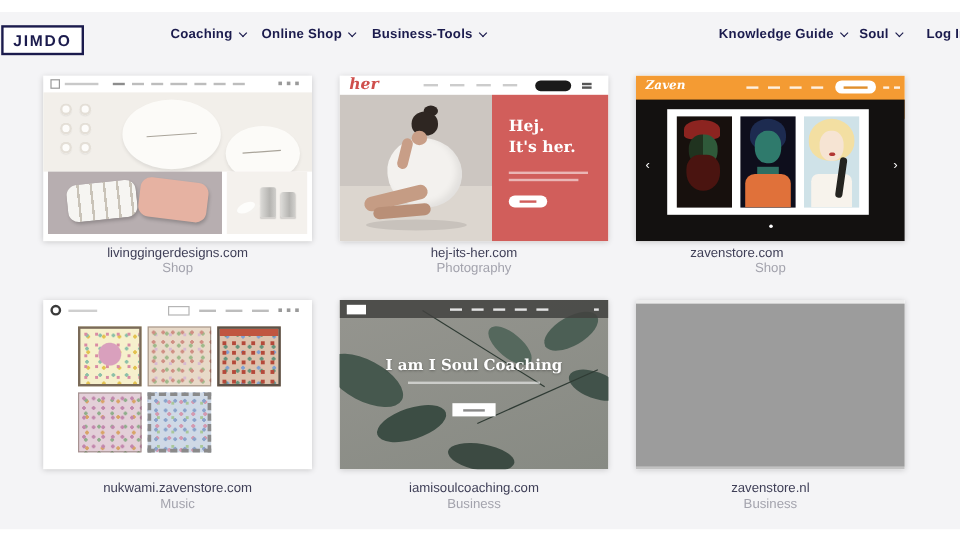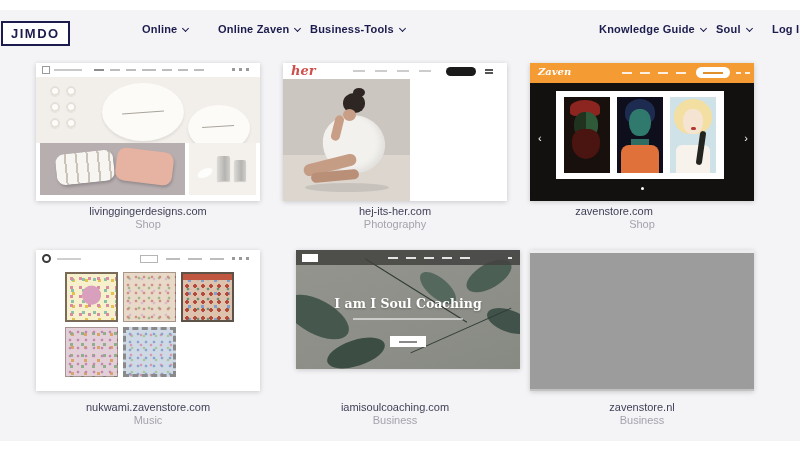--- a/index.html
+++ b/index.html
@@ -98,22 +98,22 @@
   .c6-bot{position:absolute;left:0;bottom:0;width:224px;height:2px;background:#c2c2c2;}
   .mini-sq{position:absolute;width:3px;height:3px;background:#9a9a9a;}
 </style>
 </head>
 <body>
 
 <div class="band"></div>
 
 <div class="logo">JIMDO</div>
 
-<div class="navitem" style="left:142px"><span>Online</span><span class="chev"></span></div>
-<div class="navitem" style="left:218px"><span>Online Zaven</span><span class="chev"></span></div>
+<div class="navitem" style="left:142px"><span>Coaching</span><span class="chev"></span></div>
+<div class="navitem" style="left:218px"><span>Online Shop</span><span class="chev"></span></div>
 <div class="navitem" style="left:310px"><span>Business-Tools</span><span class="chev"></span></div>
 <div class="navitem" style="left:599px"><span>Knowledge Guide</span><span class="chev"></span></div>
 <div class="navitem" style="left:716px"><span>Soul</span><span class="chev"></span></div>
 <div class="navitem" style="left:772px">Log In</div>
 
 <div class="card" style="left:36px;top:63px;height:138px">
   <div style="position:absolute;left:6px;top:3px;width:8px;height:8px;border:1px solid #9a9a9a"></div>
   <div class="bar" style="left:18px;top:6px;width:28px;background:#c9c9c9"></div>
   <div class="bar" style="left:58px;top:6px;width:10px;background:#8d8d8d"></div>
   <div class="bar" style="left:74px;top:6px;width:10px"></div>
@@ -162,20 +162,29 @@
   <div class="c2-photo">
     <div class="shirt"></div>
     <div class="bun"></div>
     <div class="hair"></div>
     <div class="face"></div>
     <div class="arm"></div>
     <div class="leg1"></div>
     <div class="leg2"></div>
     <div class="fshadow"></div>
   </div>
+  <div class="c2-red">
+    <div class="hej-t" style="top:20px">Hej.</div>
+    <div class="hej-t" style="top:38px">It's her.</div>
+    <div class="wbar" style="left:14px;top:64px;width:66px"></div>
+    <div class="wbar" style="left:14px;top:70px;width:58px"></div>
+    <div class="pill-w">
+        <i></i>
+      </div>
+  </div>
 </div>
 
 <div class="card" style="left:530px;top:63px;height:138px">
   <div class="c3-head">
     <div class="zaven-logo">Zaven</div>
     <div class="wdash" style="left:92px"></div>
     <div class="wdash" style="left:110px"></div>
     <div class="wdash" style="left:128px"></div>
     <div class="wdash" style="left:146px"></div>
     <div class="pill-o">
@@ -221,21 +230,21 @@
   <div class="mini-sq" style="left:196px;top:7px"></div>
   <div class="mini-sq" style="left:203px;top:7px"></div>
   <div class="mini-sq" style="left:210px;top:7px"></div>
   <div class="tile" style="left:29px;top:22px;border:2px solid #7a6a58;background-color:#f6f0cc;background-image:radial-gradient(circle at 50% 46%,#d9a0bd 0 9px,rgba(0,0,0,0) 10px),radial-gradient(#d98ca4 1.5px,rgba(0,0,0,0) 1.6px),radial-gradient(#8cc0a8 1.5px,rgba(0,0,0,0) 1.6px),radial-gradient(#e3c24f 1.5px,rgba(0,0,0,0) 1.6px);background-size:100% 100%,9px 9px,11px 11px,13px 13px"></div>
   <div class="tile" style="left:87px;top:22px;background-color:#e8d9c8;background-image:radial-gradient(#cf8f84 1.5px,rgba(0,0,0,0) 1.6px),radial-gradient(#9fb98a 1.5px,rgba(0,0,0,0) 1.6px),radial-gradient(#d8b9d0 1.5px,rgba(0,0,0,0) 1.6px);background-size:8px 8px,10px 10px,12px 12px"></div>
   <div class="tile" style="left:145px;top:22px;border:2px solid #5c5248;background-color:#ddc3ae;background-image:linear-gradient(#c05540 0 6px,rgba(0,0,0,0) 6px),radial-gradient(#b4493a 1.8px,rgba(0,0,0,0) 1.9px),radial-gradient(#64937a 1.5px,rgba(0,0,0,0) 1.6px),radial-gradient(#7f9fd1 1.5px,rgba(0,0,0,0) 1.6px);background-size:100% 100%,8px 8px,10px 10px,13px 13px"></div>
   <div class="tile" style="left:29px;top:77px;background-color:#e3cfd8;background-image:radial-gradient(#c287ad 1.5px,rgba(0,0,0,0) 1.6px),radial-gradient(#8fae8b 1.5px,rgba(0,0,0,0) 1.6px),radial-gradient(#d8a467 1.5px,rgba(0,0,0,0) 1.6px);background-size:8px 8px,11px 11px,13px 13px"></div>
   <div class="tile" style="left:87px;top:77px;border:3px dashed #8a8a8a;background-color:#cfd9e6;background-image:radial-gradient(#8aa3cb 1.5px,rgba(0,0,0,0) 1.6px),radial-gradient(#d49ab0 1.5px,rgba(0,0,0,0) 1.6px),radial-gradient(#a9c79a 1.5px,rgba(0,0,0,0) 1.6px);background-size:8px 8px,10px 10px,12px 12px"></div>
 </div>
 
-<div class="card" style="left:296px;top:250px;height:119px">
+<div class="card" style="left:283px;top:250px;height:141px">
   <div class="c5-bg">
     <div class="leaf" style="left:-14px;top:50px;width:70px;height:34px;background:#46584e;transform:rotate(28deg)"></div>
     <div class="leaf" style="left:30px;top:90px;width:60px;height:26px;background:#3c4d44;transform:rotate(-18deg)"></div>
     <div class="leaf" style="left:120px;top:28px;width:44px;height:20px;background:#55685d;transform:rotate(40deg)"></div>
     <div class="leaf" style="left:168px;top:14px;width:50px;height:24px;background:#4c5f55;transform:rotate(-30deg)"></div>
     <div class="leaf" style="left:190px;top:60px;width:46px;height:22px;background:#41524a;transform:rotate(20deg)"></div>
     <div class="leaf" style="left:90px;top:120px;width:56px;height:22px;background:#3c4a42;transform:rotate(10deg)"></div>
     <div style="position:absolute;left:60px;top:40px;width:120px;height:1px;background:#2f3b34;transform:rotate(32deg)"></div>
     <div style="position:absolute;left:110px;top:80px;width:110px;height:1px;background:#2f3b34;transform:rotate(-24deg)"></div>
   </div>

